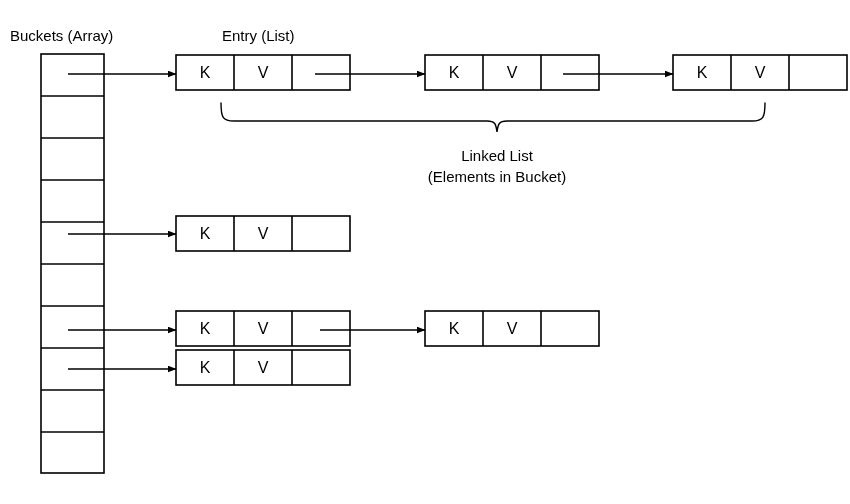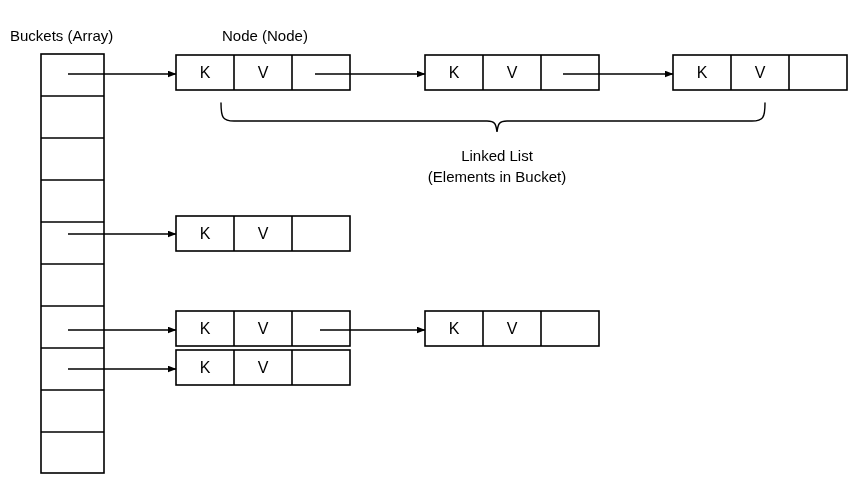--- a/index.html
+++ b/index.html
@@ -47,21 +47,21 @@
     white-space: pre;
   }
 </style>
 </head>
 <body>
 
 <div id="canvas">
 
   <div class="lbl" style="left:10px; top:19px;">Buckets (Array)</div>
 
-  <div class="lbl" style="left:222px; top:19px;">Node (Node)</div>
+  <div class="lbl" style="left:222px; top:19px;">Entry (List)</div>
 
   <div class="lbl lbl-center" style="left:397px; top:139px; width:200px;">Linked List</div>
 
   <div class="lbl lbl-center" style="left:397px; top:160px; width:200px;">(Elements in Bucket)</div>
 
   <svg class="layer" viewBox="0 0 850 504" xmlns="http://www.w3.org/2000/svg">
     <defs>
       <marker id="arrowhead" markerWidth="9" markerHeight="7" refX="8.5" refY="3.5" orient="auto" markerUnits="userSpaceOnUse">
         <polygon points="0 0, 9 3.5, 0 7" fill="#000000"></polygon>
       </marker>

